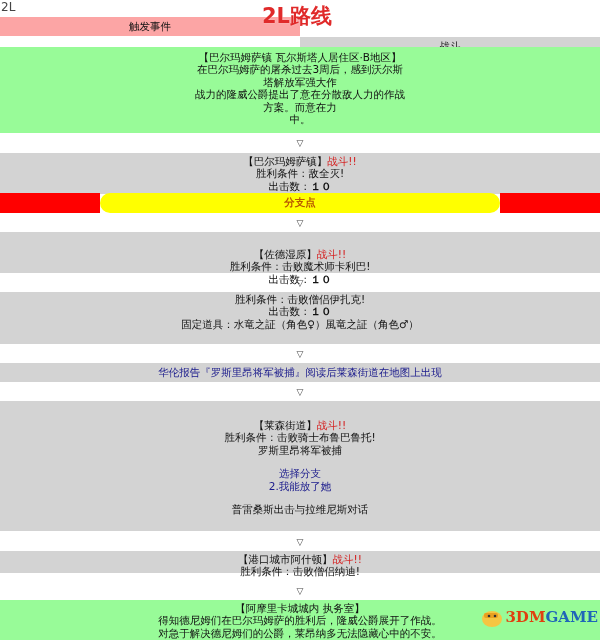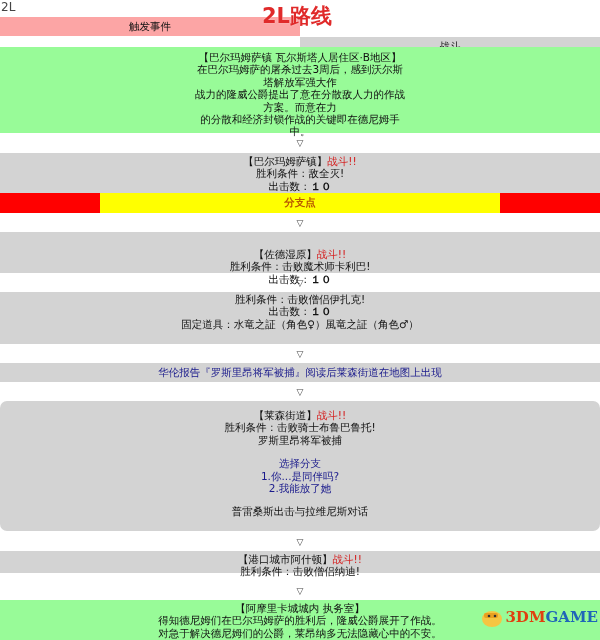--- a/index.html
+++ b/index.html
@@ -24,21 +24,21 @@
   .green { background:#98fb98; }
   .gray { background:#d3d3d3; }
   .line { display:block; white-space:nowrap; }
   .battle { color:#d42020; }
   .blue { color:#1a1a8c; }
   .bold-num { font-weight:bold; font-family:"DejaVu Sans Mono", "Liberation Mono", monospace; }
   .arrow { position:absolute; left:0; width:600px; text-align:center; font-size:9px; color:#444; line-height:10px; }
 
   .branch-bar { position:absolute; left:0; top:193px; width:600px; height:20px; display:flex; }
   .branch-red { width:100px; background:#ff0000; }
-  .branch-yellow { width:400px; background:#ffff00; display:flex; align-items:center; justify-content:center; color:#b85a00; font-weight:bold; }
+  .branch-yellow { width:400px; background:#ffff00; display:flex; align-items:center; justify-content:center; color:#b85a00; font-weight:bold;border-radius:10px; }
 
   .gap { height:8px; display:block; }
   .watermark { position:absolute; right:2px; top:606px; display:flex; align-items:center; }
   .wm-text { font-family:"DejaVu Serif", "Liberation Serif", serif; font-weight:bold; font-size:15px; }
   .wm-3dm { color:#e04010; }
   .wm-game { color:#1f66b8; }
 </style>
 </head>
 <body>
 
@@ -49,21 +49,20 @@
   <div class="header-cell header-left">触发事件</div>
   <div class="header-cell header-right">战斗</div>
 </div>
 
 <div class="block green" style="top:47px;height:86px;padding-top:4px;box-sizing:border-box;">
   <span class="line">【巴尔玛姆萨镇 瓦尔斯塔人居住区·B地区】</span>
   <span class="line">在巴尔玛姆萨的屠杀过去3周后，感到沃尔斯</span>
   <span class="line">塔解放军强大作</span>
   <span class="line">战力的隆威公爵提出了意在分散敌人力的作战</span>
   <span class="line">方案。而意在力</span>
-  <span class="line">的分散和经济封锁作战的关键即在德尼姆手</span>
   <span class="line">中。</span>
 </div>
 <div class="arrow" style="top:138px;">▽</div>
 
 <div class="block gray" style="top:153px;height:41px;padding-top:2px;box-sizing:border-box;">
   <span class="line"><span>【巴尔玛姆萨镇】</span><span class="battle">战斗!!</span></span>
   <span class="line">胜利条件：敌全灭!</span>
   <span class="line"><span>出击数：</span><span class="bold-num">１０</span></span>
 </div>
 
@@ -86,27 +85,26 @@
   <span class="line"><span>出击数：</span><span class="bold-num">１０</span></span>
   <span class="line">固定道具：水竜之証（角色♀）風竜之証（角色♂）</span>
 </div>
 <div class="arrow" style="top:349px;">▽</div>
 
 <div class="block gray" style="top:363px;height:19px;line-height:19px;">
   <span class="line blue">华伦报告『罗斯里昂将军被捕』阅读后莱森街道在地图上出现</span>
 </div>
 <div class="arrow" style="top:387px;">▽</div>
 
-<div class="block gray" style="top:401px;height:130px;padding-top:8px;box-sizing:border-box;border-radius:7px;">
+<div class="block gray" style="top:401px;height:130px;padding-top:18px;box-sizing:border-box;">
   <span class="line"><span>【莱森街道】</span><span class="battle">战斗!!</span></span>
   <span class="line">胜利条件：击败骑士布鲁巴鲁托!</span>
   <span class="line">罗斯里昂将军被捕</span>
   <span class="gap" style="height:11px;"></span>
   <span class="line blue">选择分支</span>
-  <span class="line blue">1.你...是同伴吗?</span>
   <span class="line blue">2.我能放了她</span>
   <span class="gap" style="height:11px;"></span>
   <span class="line">普雷桑斯出击与拉维尼斯对话</span>
   <span class="gap" style="height:11px;"></span>
 </div>
 <div class="arrow" style="top:537px;">▽</div>
 
 <div class="block gray" style="top:551px;height:22px;padding-top:2px;box-sizing:border-box;">
   <span class="line"><span>【港口城市阿什顿】</span><span class="battle">战斗!!</span></span>
   <span class="line">胜利条件：击败僧侣纳迪!</span>

